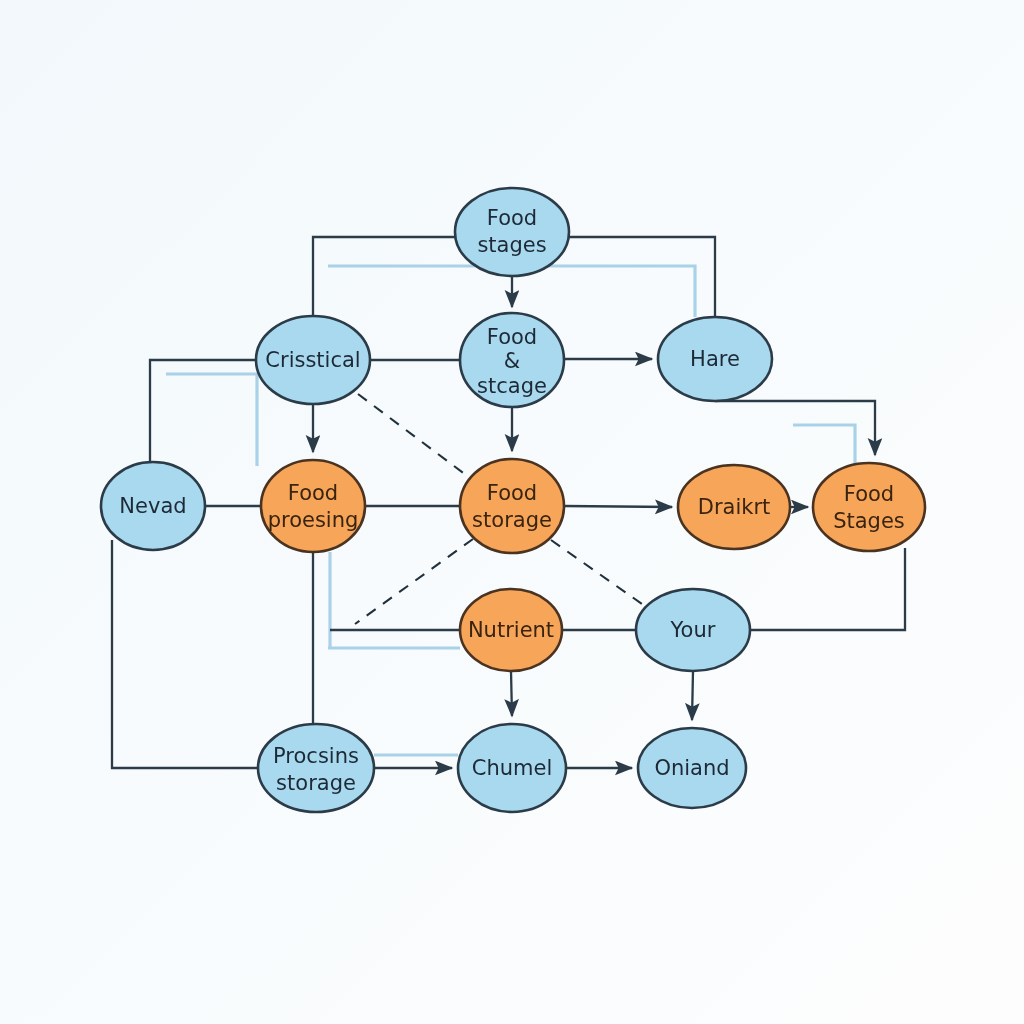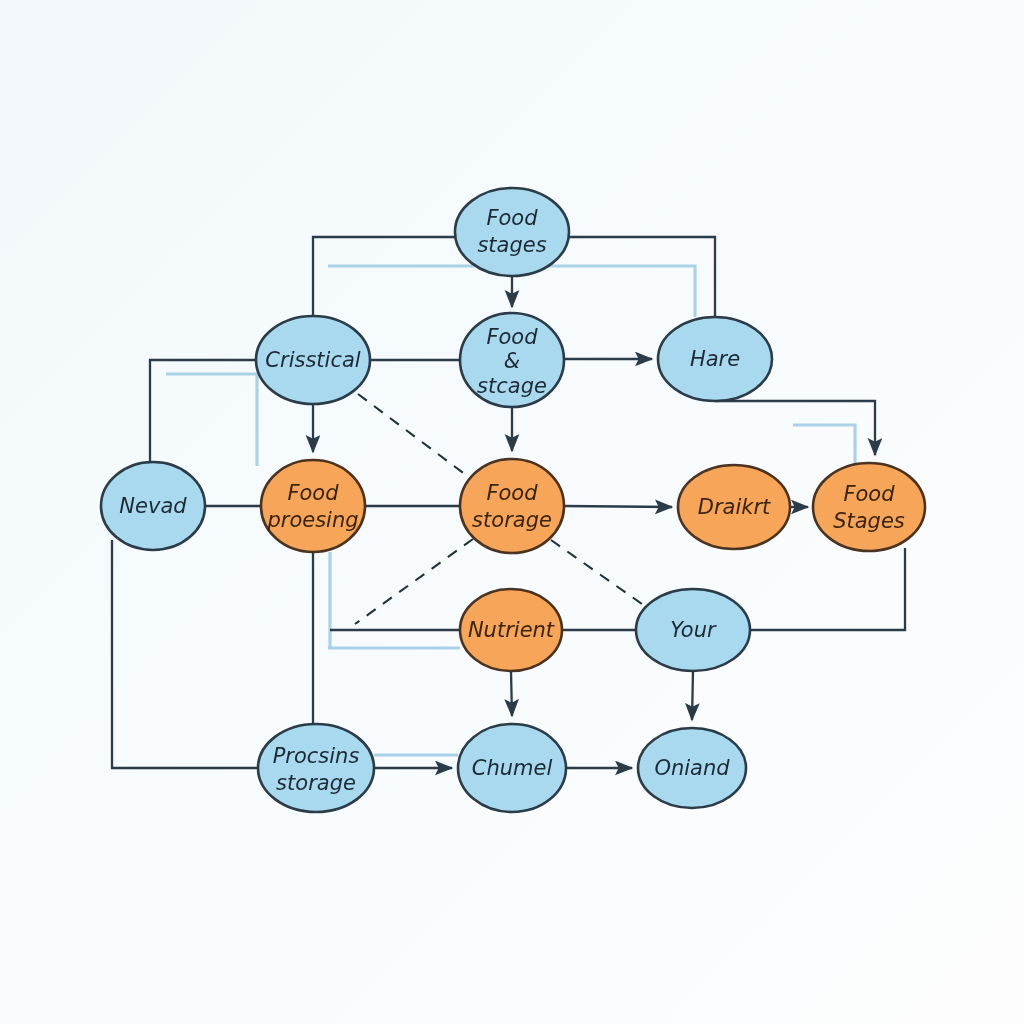--- a/index.html
+++ b/index.html
@@ -10,21 +10,20 @@
   }
   body {
     font-family: "DejaVu Sans", sans-serif;
   }
   #canvas {
     position: relative;
     width: 1024px;
     height: 1024px;
     overflow: hidden;
     background: linear-gradient(135deg, #f2f8fb 0%, #f7fbfd 45%, #fdfdfd 100%);
-    font-style: italic;
   }
   #diagram-svg {
     position: absolute;
     top: 0;
     left: 0;
     width: 1024px;
     height: 1024px;
   }
   .node-ellipse {
     stroke: #2b3b48;

